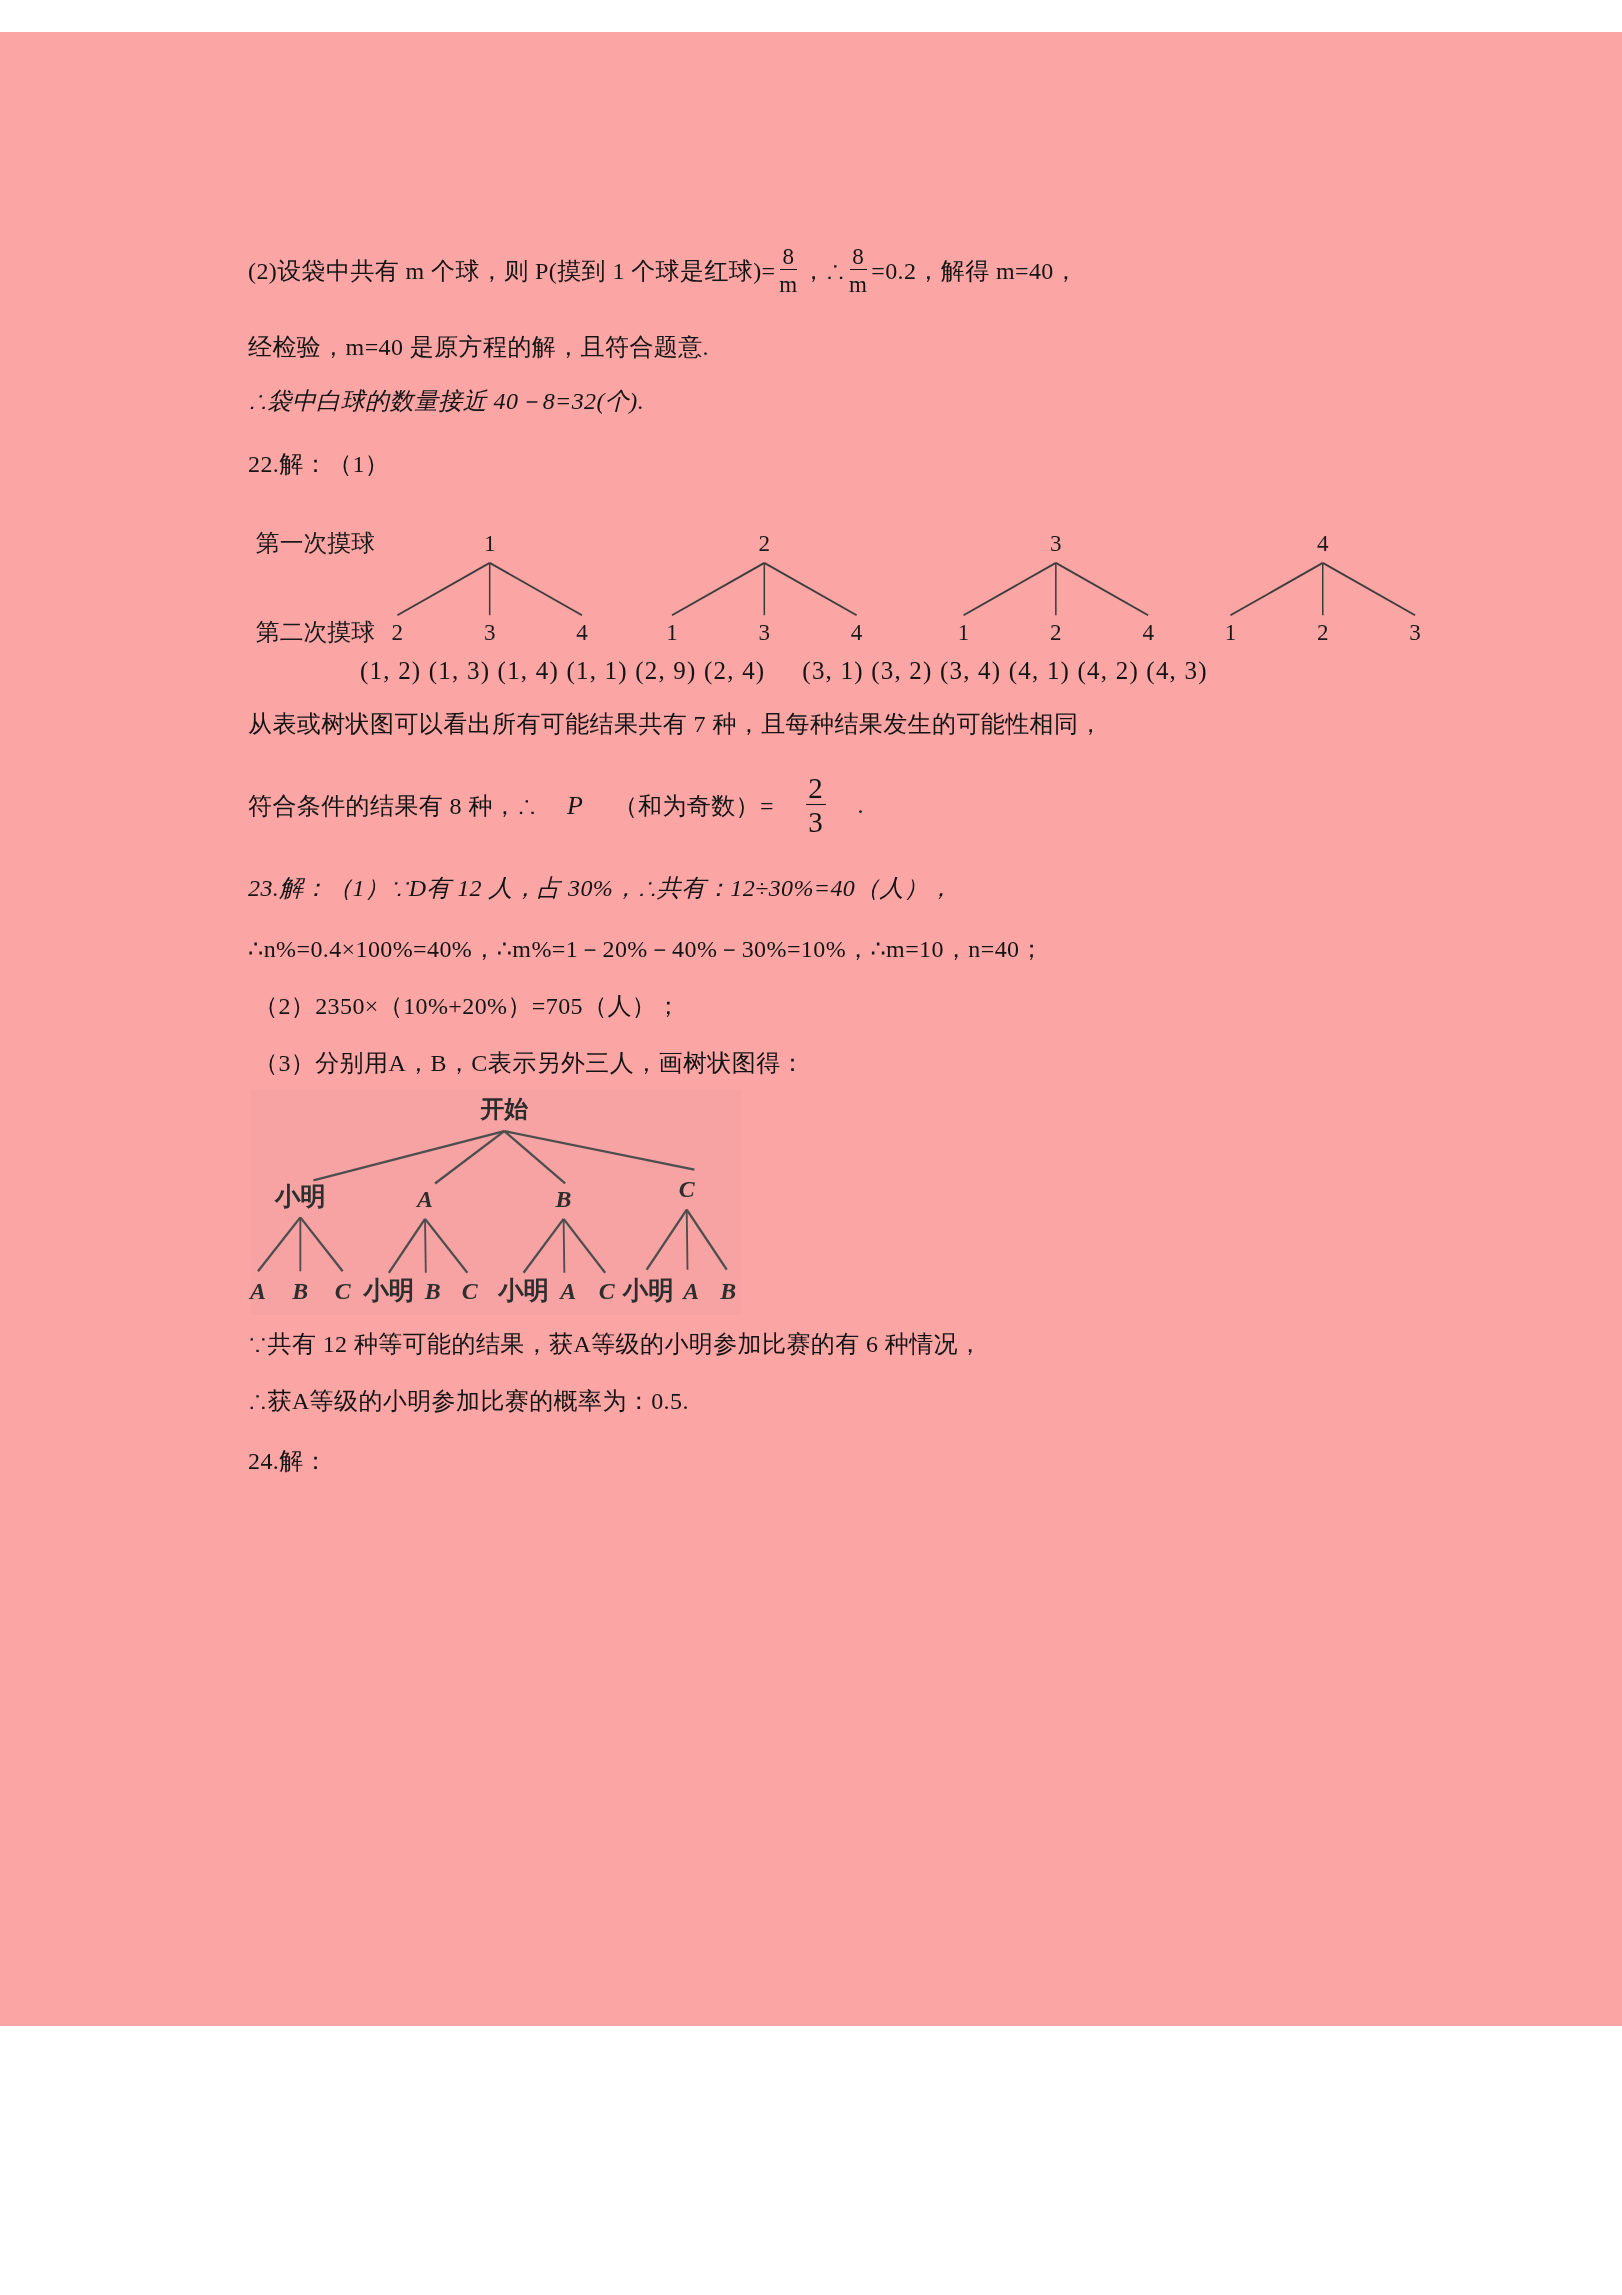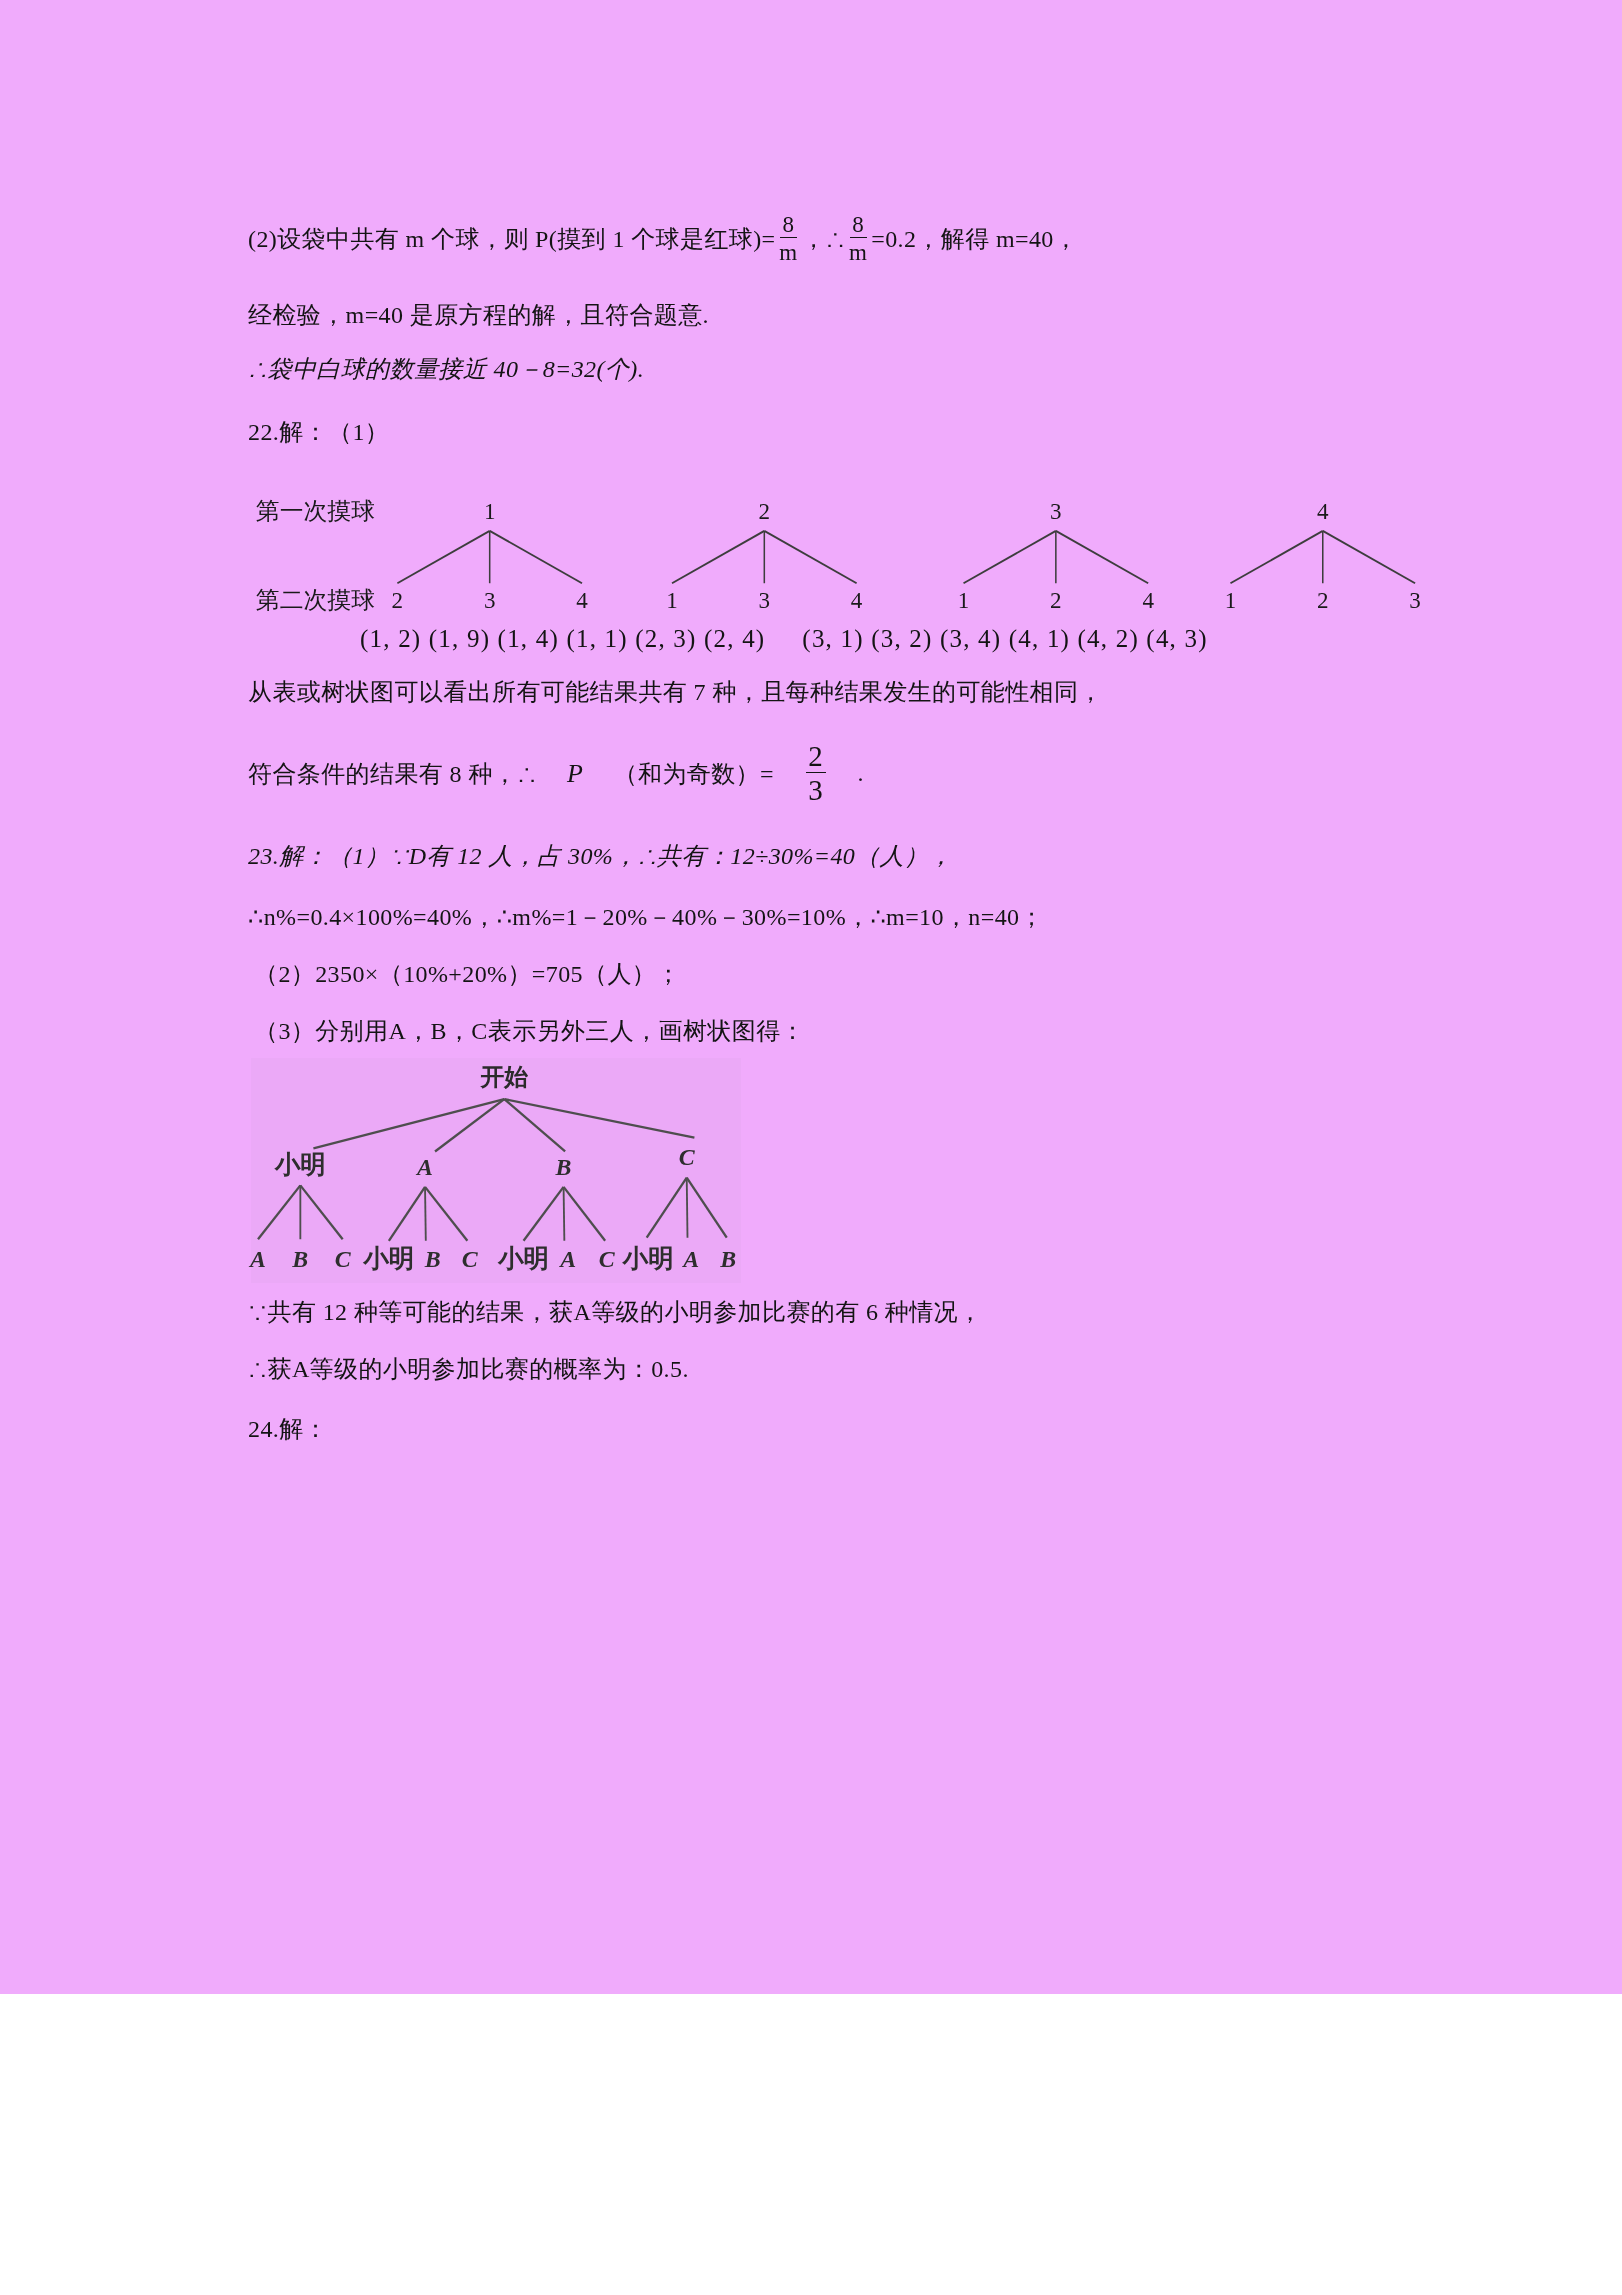--- a/index.html
+++ b/index.html
@@ -1,23 +1,24 @@
 <!DOCTYPE html>
 <html style="font-size:12.3px"><head>
 <meta charset="utf-8">
 <style>
   html,body{margin:0;padding:0;background:#ffffff;}
   #page{
     position:relative;
     width:1623px;
     height:1994px;
-    background:#f0abfc;
+    background:#fca5a5;
     font-family:"Liberation Serif","DejaVu Serif",serif;
     color:#141414;
     overflow:hidden;
+    margin-top:32px;
   }
   .line{
     position:absolute;
     white-space:nowrap;
     font-size:24px;
     letter-spacing:0.4px;
     color:#141414;
   }
   .flexline{display:flex;align-items:center;}
   .frac{
@@ -104,21 +105,21 @@
       <text class="t1-node" x="1389" y="58" text-anchor="middle">4</text>
       <line x1="1389" y1="74" x2="1269" y2="142" stroke="#3d3d3d" stroke-width="2.4"></line>
       <line x1="1389" y1="74" x2="1389" y2="142" stroke="#3d3d3d" stroke-width="2"></line>
       <line x1="1389" y1="74" x2="1509" y2="142" stroke="#3d3d3d" stroke-width="2.4"></line>
       <text class="t1-node" x="1269" y="174" text-anchor="middle">1</text>
       <text class="t1-node" x="1389" y="174" text-anchor="middle">2</text>
       <text class="t1-node" x="1509" y="174" text-anchor="middle">3</text>
     </svg>
 
     <div class="line pairs" style="left:360px;top:625px;">
-      <span class="grp1">(1, 2) (1, 9) (1, 4) (1, 1) (2, 3) (2, 4)</span><span>(3, 1) (3, 2) (3, 4) (4, 1) (4, 2) (4, 3)</span>
+      <span class="grp1">(1, 2) (1, 3) (1, 4) (1, 1) (2, 9) (2, 4)</span><span>(3, 1) (3, 2) (3, 4) (4, 1) (4, 2) (4, 3)</span>
     </div>
 
     <div class="line" style="left:248px;top:676px;">从表或树状图可以看出所有可能结果共有 7 种，且每种结果发生的可能性相同，</div>
 
     <div class="line flexline" style="left:248px;top:735px;height:77px;gap:28px;">
       <span>符合条件的结果有 8 种，∴</span>
       <span class="italic-p">P</span>
       <span>（和为奇数）=</span>
       <span class="frac big">
         <span class="num">2</span>

